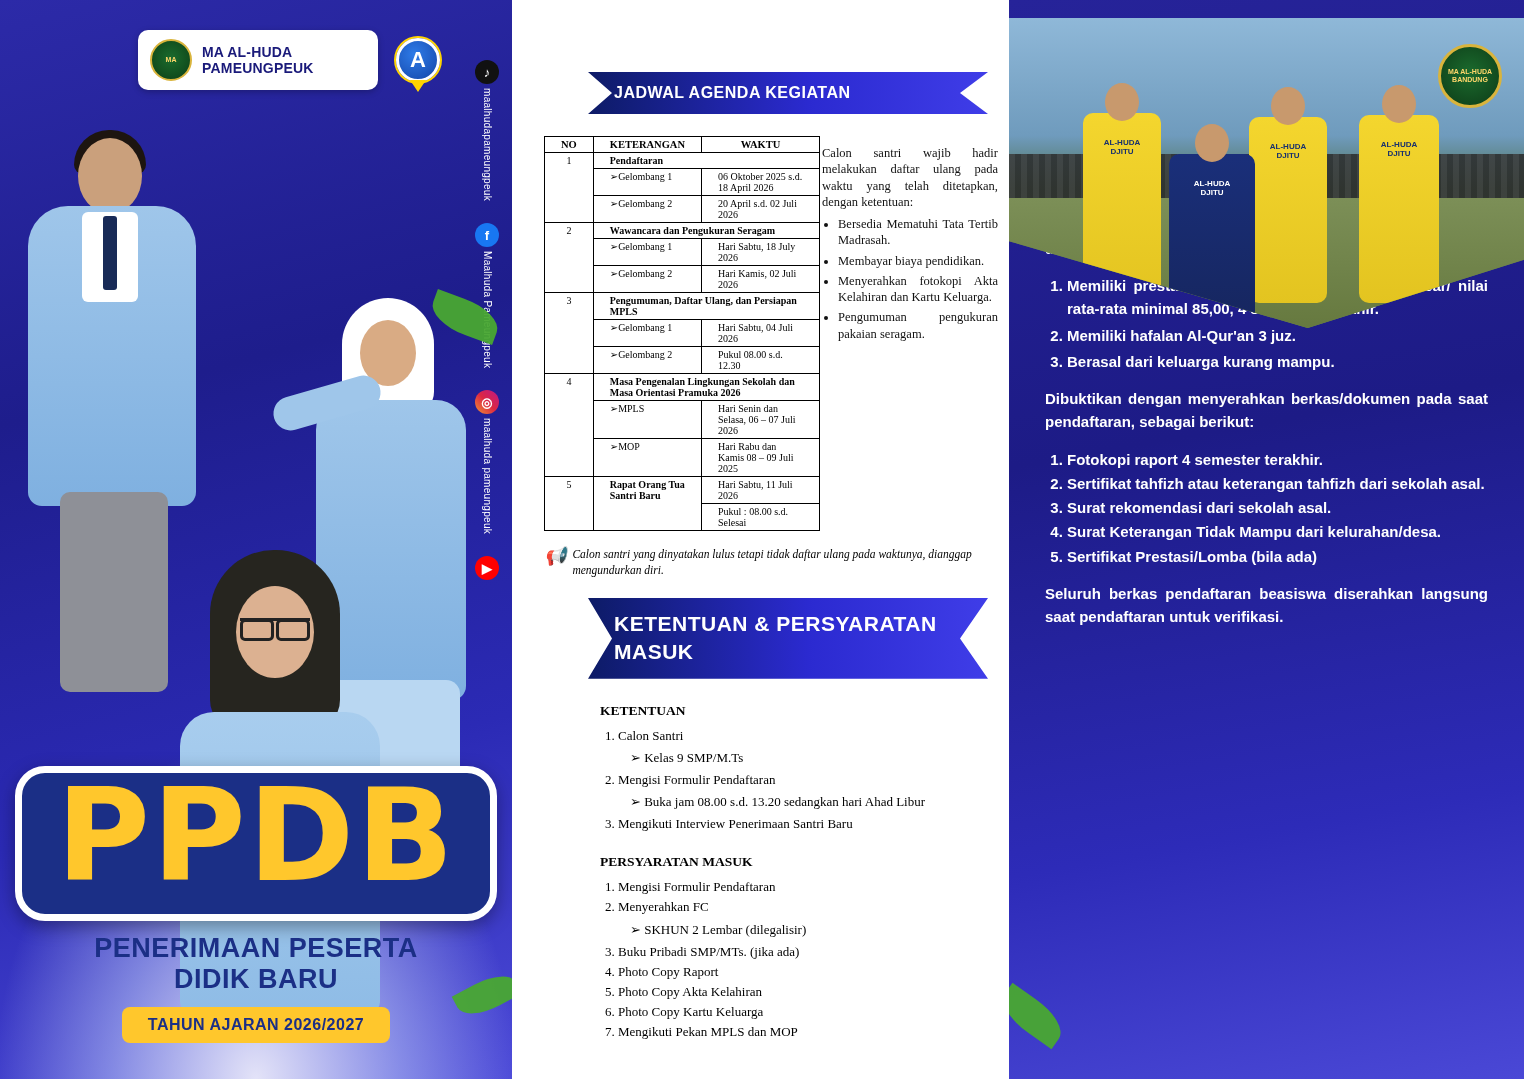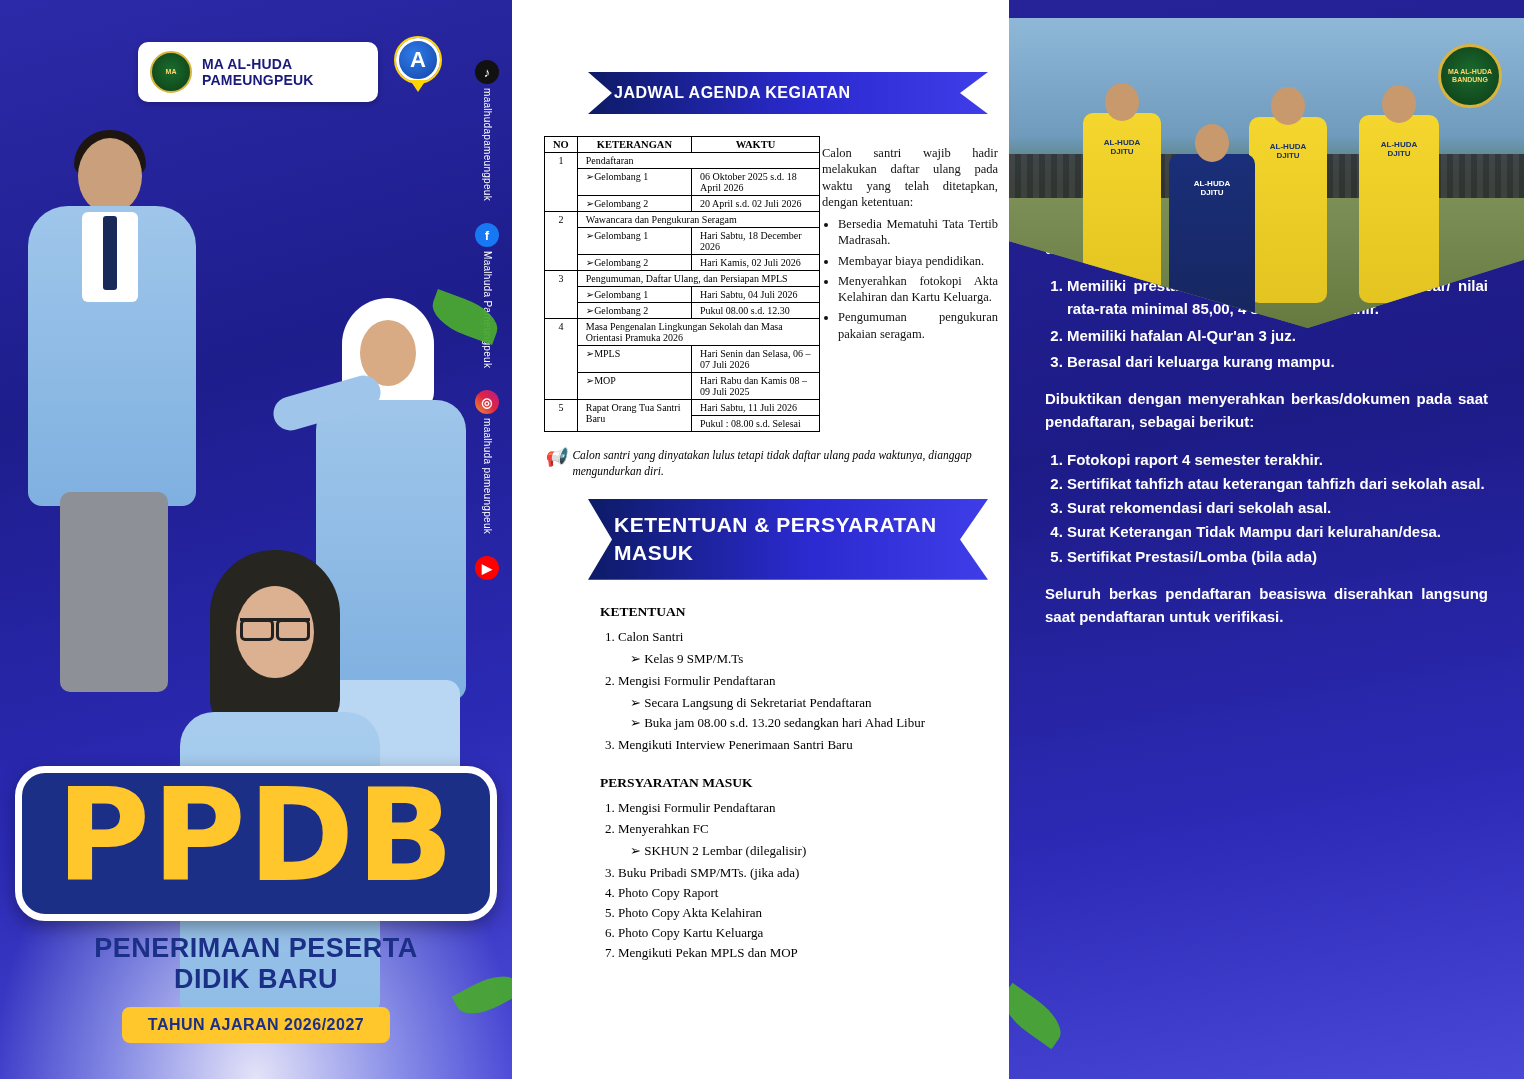--- a/index.html
+++ b/index.html
@@ -20,21 +20,21 @@
     overflow:hidden;
     flex:0 0 512px;
   }
   .left-panel::after{
     content:"";
     position:absolute; left:0; right:0; bottom:0; height:330px;
     background:radial-gradient(ellipse at 50% 100%, rgba(255,255,255,0.85) 0%, rgba(210,225,255,0.45) 40%, rgba(60,60,190,0.0) 72%);
     pointer-events:none;
   }
   .logo-box{
-    position:absolute; left:138px; top:42px;
+    position:absolute; left:138px; top:30px;
     width:240px; height:60px;
     background:#ffffff; border-radius:10px;
     display:flex; align-items:center; padding:0 12px; gap:10px;
     box-shadow:0 2px 6px rgba(0,0,0,.25);
     z-index:6;
   }
   .logo-emblem{
     width:42px; height:42px; border-radius:50%;
     background:radial-gradient(circle at 50% 45%, #1b6b2e 0%, #12511f 60%, #0d3b17 100%);
     border:2px solid #d9b43c;
@@ -122,27 +122,27 @@
   .banner{
     position:relative; margin:72px 0 0 60px; width:400px;
     background:linear-gradient(90deg,#0d1b66 0%, #2b2ad0 55%, #3f3de8 100%);
     color:#ffffff; font-weight:bold; font-size:16px; letter-spacing:.5px;
     padding:12px 26px; 
     clip-path:polygon(0 0, 100% 0, 93% 50%, 100% 100%, 0 100%, 6% 50%);
   }
   .banner.two-line{ line-height:1.35; font-size:21px;margin-top:20px; }
   .banner2{ margin-top:60px;}
   table.agenda{ border-collapse:collapse; width:276px; margin:22px 0 0 16px; font-family:"Liberation Serif", serif; font-size:10px;}
-  table.agenda td, table.agenda th{ border:1px solid #000; padding:2px 8px; vertical-align:top;}
+  table.agenda td, table.agenda th{ border:1px solid #000; padding:2px 16px; vertical-align:top;}
   table.agenda th{ text-align:center; font-weight:bold; font-size:10.5px;}
   .no-col{ width:20px; text-align:center;}
   .tmono{ width:128px;}
   .sub{ padding-left:12px; }
   .sub:before{ content:"\27A2 "; }
-  .bold{ font-weight:normal;}
+  .bold{ font-weight:bold;}
   .right-note{
     position:absolute; left:310px; top:145px; width:176px;
     font-family:"Liberation Serif", serif; font-size:12.5px; color:#111; text-align:justify; line-height:1.3;
   }
   .right-note ul{ margin:6px 0 0 16px;}
   .right-note li{ margin-bottom:4px; text-align:justify;}
   .warn{
     display:flex; gap:6px; align-items:flex-start;
     margin:16px 0 0 16px; width:470px;
     font-family:"Liberation Serif", serif; font-style:italic; font-size:11.5px; line-height:1.35;
@@ -288,21 +288,21 @@
           <td class="sub">Gelombang 2</td>
           <td>20 April s.d. 02 Juli 2026</td>
         </tr>
 
         <tr>
           <td class="no-col" rowspan="3">2</td>
           <td colspan="2" class="bold">Wawancara dan Pengukuran Seragam</td>
         </tr>
         <tr>
           <td class="sub">Gelombang 1</td>
-          <td>Hari Sabtu, 18 December 2026</td>
+          <td>Hari Sabtu, 18 July 2026</td>
         </tr>
         <tr>
           <td class="sub">Gelombang 2</td>
           <td>Hari Kamis, 02 Juli 2026</td>
         </tr>
 
         <tr>
           <td class="no-col" rowspan="3">3</td>
           <td colspan="2" class="bold">Pengumuman, Daftar Ulang, dan Persiapan MPLS</td>
         </tr>
@@ -364,21 +364,20 @@
       <ol>
         <li>
           <span>Calon Santri</span>
           <ul>
             <li>Kelas 9 SMP/M.Ts</li>
           </ul>
         </li>
         <li>
           <span>Mengisi Formulir Pendaftaran</span>
           <ul>
-            <li>Secara Langsung di Sekretariat Pendaftaran</li>
             <li>Buka jam 08.00 s.d. 13.20 sedangkan hari Ahad Libur</li>
           </ul>
         </li>
         <li>
           <span>Mengikuti Interview Penerimaan Santri Baru</span>
         </li>
       </ol>
 
       <div class="gap"></div>
 

